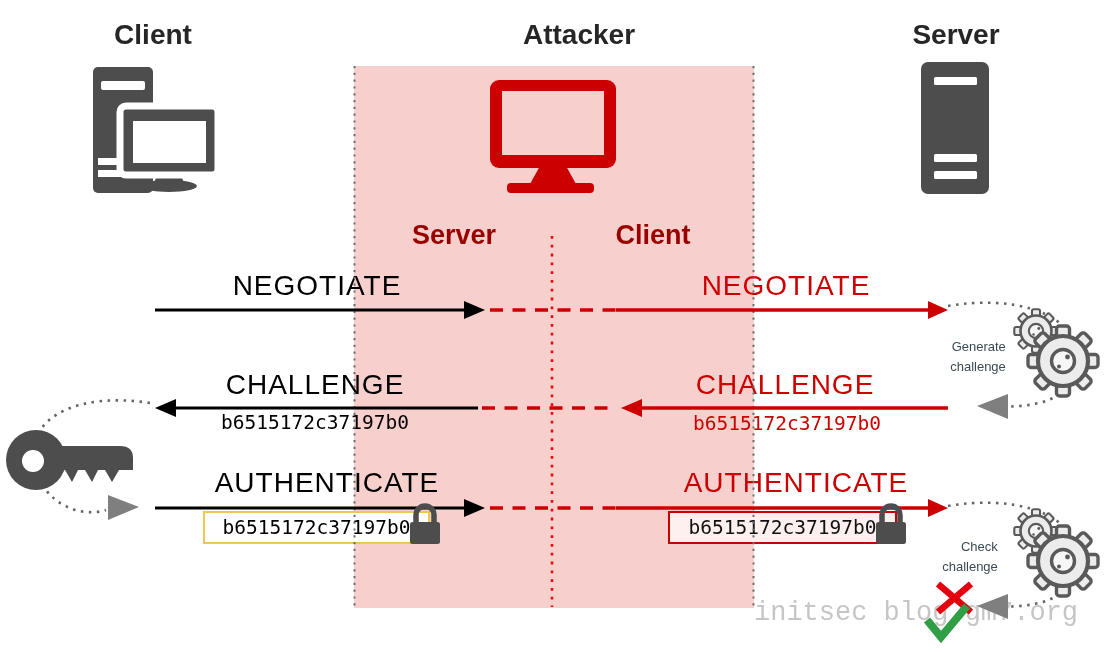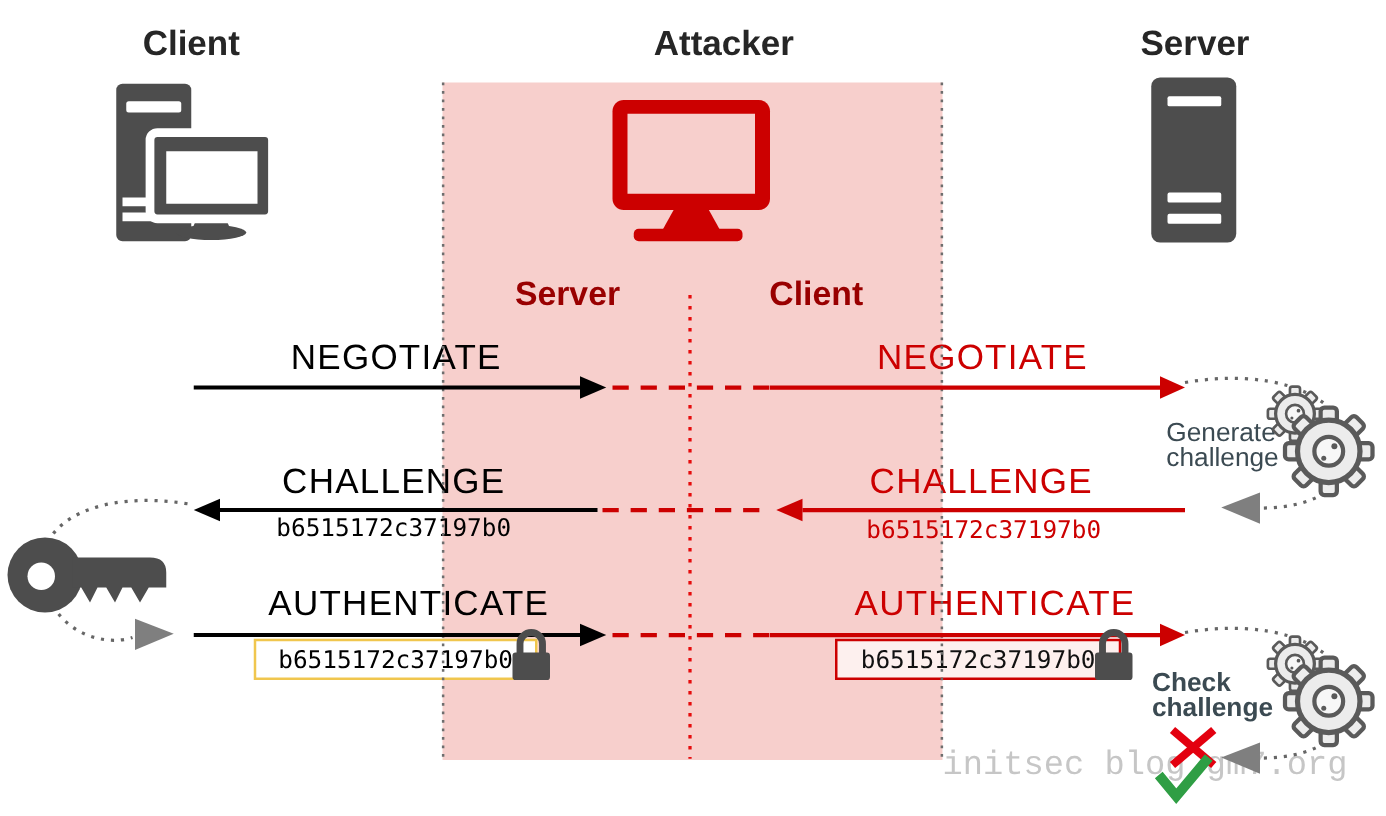--- a/index.html
+++ b/index.html
@@ -8,21 +8,21 @@
   .pink-panel{position:absolute;left:354px;top:66px;width:400px;height:542px;
               background:#f7cfcc;z-index:0;}
   .txt{position:absolute;white-space:nowrap;z-index:2;}
   .center{transform:translateX(-50%);}
   .heading{font-size:28px;font-weight:bold;color:#262626;}
   .role{font-size:27px;font-weight:bold;color:#990000;}
   .proto{font-size:28px;letter-spacing:1px;color:#000;}
   .proto-red{font-size:28px;letter-spacing:1px;color:#cc0000;}
   .hexval{font-family:"DejaVu Sans Mono",monospace;font-size:19.5px;color:#000;}
   .hexval-red{font-family:"DejaVu Sans Mono",monospace;font-size:19.5px;color:#cc0000;}
-  .note{font-size:21px;line-height:20px;color:#3b4a52;text-align:left;z-index:2;position:absolute;}
+  .note{font-size:13px;line-height:20px;color:#3b4a52;text-align:right;z-index:2;position:absolute;}
   .valbox{position:absolute;z-index:1;height:29px;line-height:29px;text-align:center;
           font-family:"DejaVu Sans Mono",monospace;font-size:19.5px;}
   .goldbox{left:203px;top:511px;width:223px;border:2px solid #f0c64e;background:#ffffff;color:#000;}
   .redbox{left:668px;top:511px;width:225px;border:2px solid #cc0000;background:#fdf0ee;color:#111;}
   .watermark{position:absolute;left:754px;top:598px;z-index:2;
              font-family:"Liberation Mono",monospace;font-size:27px;color:#c6c6c6;}
   svg.overlay{position:absolute;left:0;top:0;z-index:3;pointer-events:none;}
 </style>
 </head>
 <body>
@@ -49,21 +49,21 @@
   <div class="txt proto center" style="left:327px;top:467px;">AUTHENTICATE</div>
   <div class="txt proto-red center" style="left:796px;top:467px;">AUTHENTICATE</div>
 
   <div class="valbox goldbox">b6515172c37197b0</div>
   <div class="valbox redbox">b6515172c37197b0</div>
 
   <div class="note" style="left:978px;top:337px;transform:translateX(-50%);">
     <div>Generate</div>
     <div>challenge</div>
   </div>
-  <div class="note" style="left:970px;top:537px;transform:translateX(-50%);font-weight:bold;">
+  <div class="note" style="left:970px;top:537px;transform:translateX(-50%);">
     <div>Check</div>
     <div>challenge</div>
   </div>
 
   <div class="watermark">initsec blog.gm7.org</div>
 
   <svg class="overlay" width="1109" height="653" viewBox="0 0 1109 653">
     <defs>
       <g id="gearDef">
         <g fill="#ececec" stroke="#5a5a5a" stroke-width="3.4">

